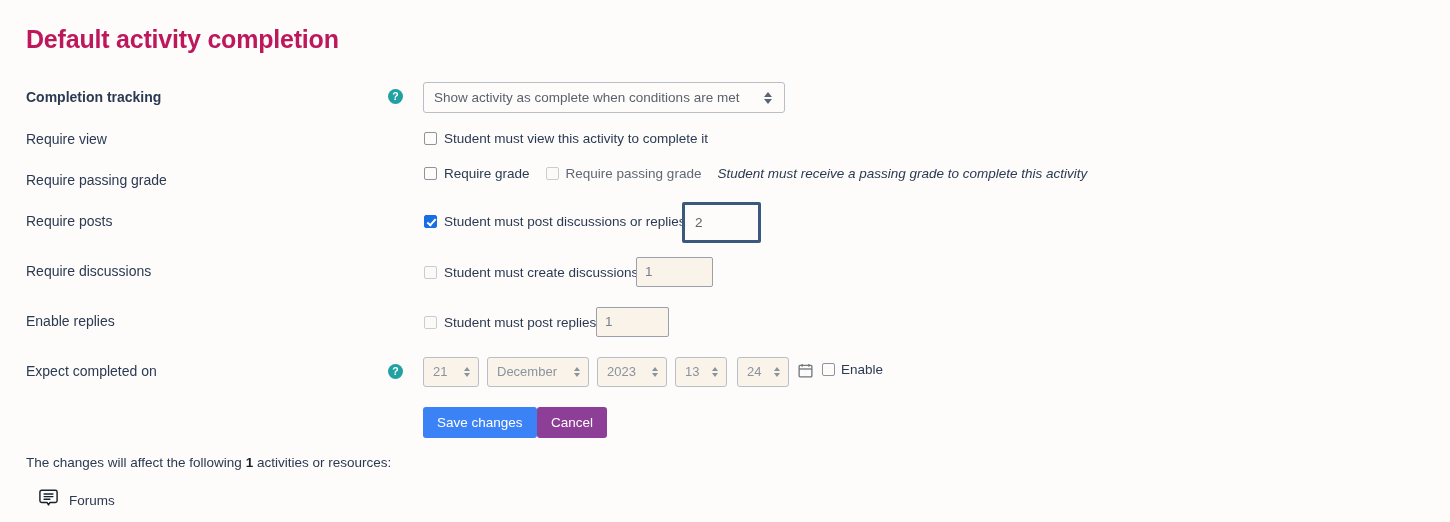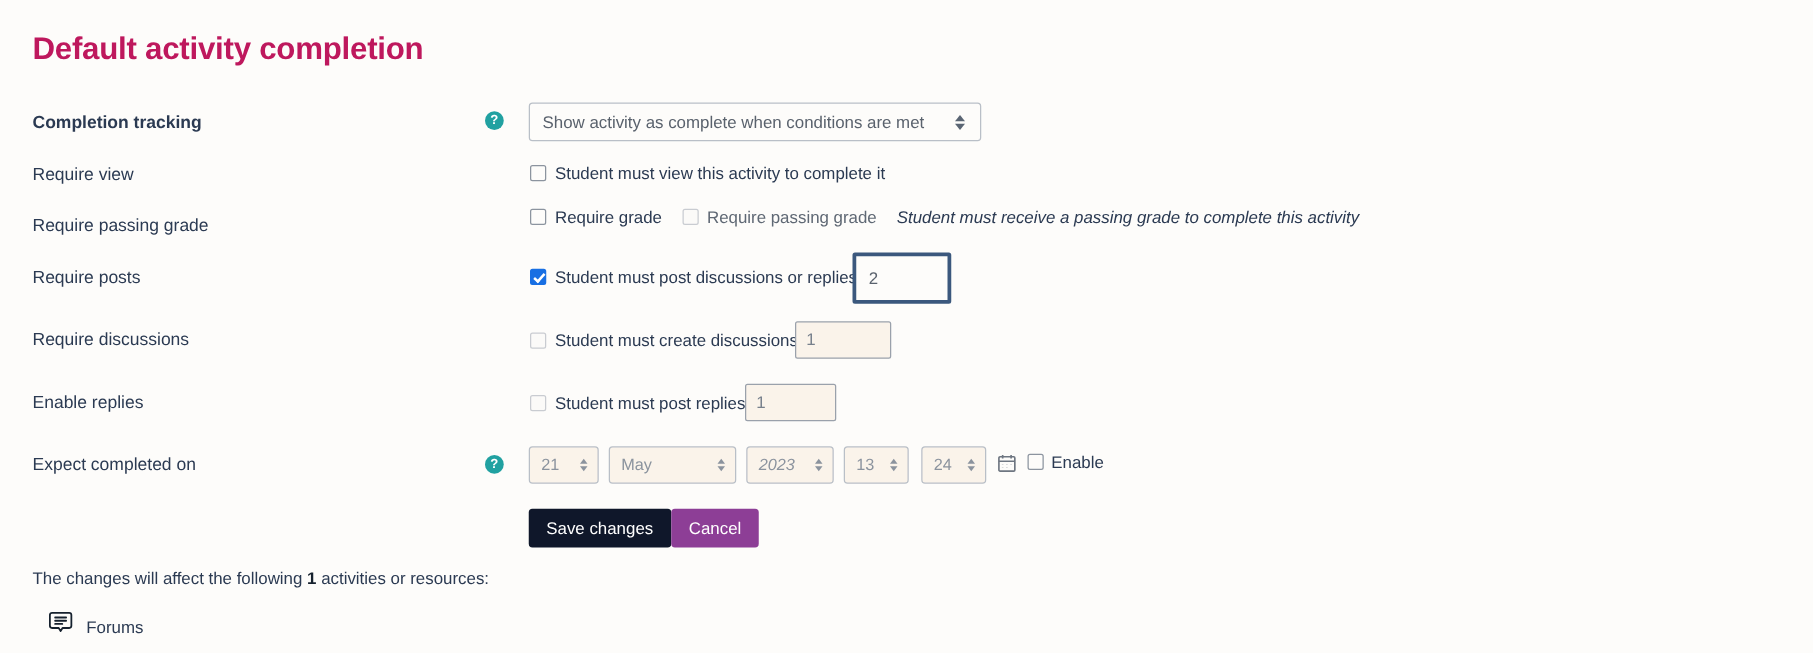--- a/index.html
+++ b/index.html
@@ -143,21 +143,21 @@
   
   .btn {
     position: absolute;
     border: none; border-radius: 3px;
     font-size: 13.5px; color: #ffffff;
     height: 31px; line-height: 31px;
     padding: 0 14px;
     cursor: pointer;
     font-family: "Liberation Sans", sans-serif;
   }
-  .btn-save   { left: 423px; top: 407px; background: #0f172a; }
+  .btn-save   { left: 423px; top: 407px; background: #3b82f6; }
   .btn-cancel { left: 537px; top: 407px; background: #8d3e96; }
 
   
   .affect-text {
     position: absolute; left: 26px; top: 455px;
     font-size: 13.5px; color: #2b3a52;
   }
   .affect-text b { font-weight: bold; color: #16212e; }
 
   .activity-item {
@@ -223,27 +223,27 @@
   <div class="help-icon" style="left:388px; top:364px;">?</div>
 
   <div class="datesel" style="left:423px; top:357px; width:56px;">
     <span>21</span>
     <span class="updown">
         <i class="up"></i>
         <i class="down"></i>
       </span>
   </div>
   <div class="datesel" style="left:487px; top:357px; width:102px;">
-    <span>May</span>
-    <span class="updown">
-        <i class="up"></i>
-        <i class="down"></i>
-      </span>
-  </div>
-  <div class="datesel" style="left:597px; top:357px; width:70px;font-style:italic;">
+    <span>December</span>
+    <span class="updown">
+        <i class="up"></i>
+        <i class="down"></i>
+      </span>
+  </div>
+  <div class="datesel" style="left:597px; top:357px; width:70px;">
     <span>2023</span>
     <span class="updown">
         <i class="up"></i>
         <i class="down"></i>
       </span>
   </div>
   <div class="datesel" style="left:675px; top:357px; width:52px;">
     <span>13</span>
     <span class="updown">
         <i class="up"></i>

